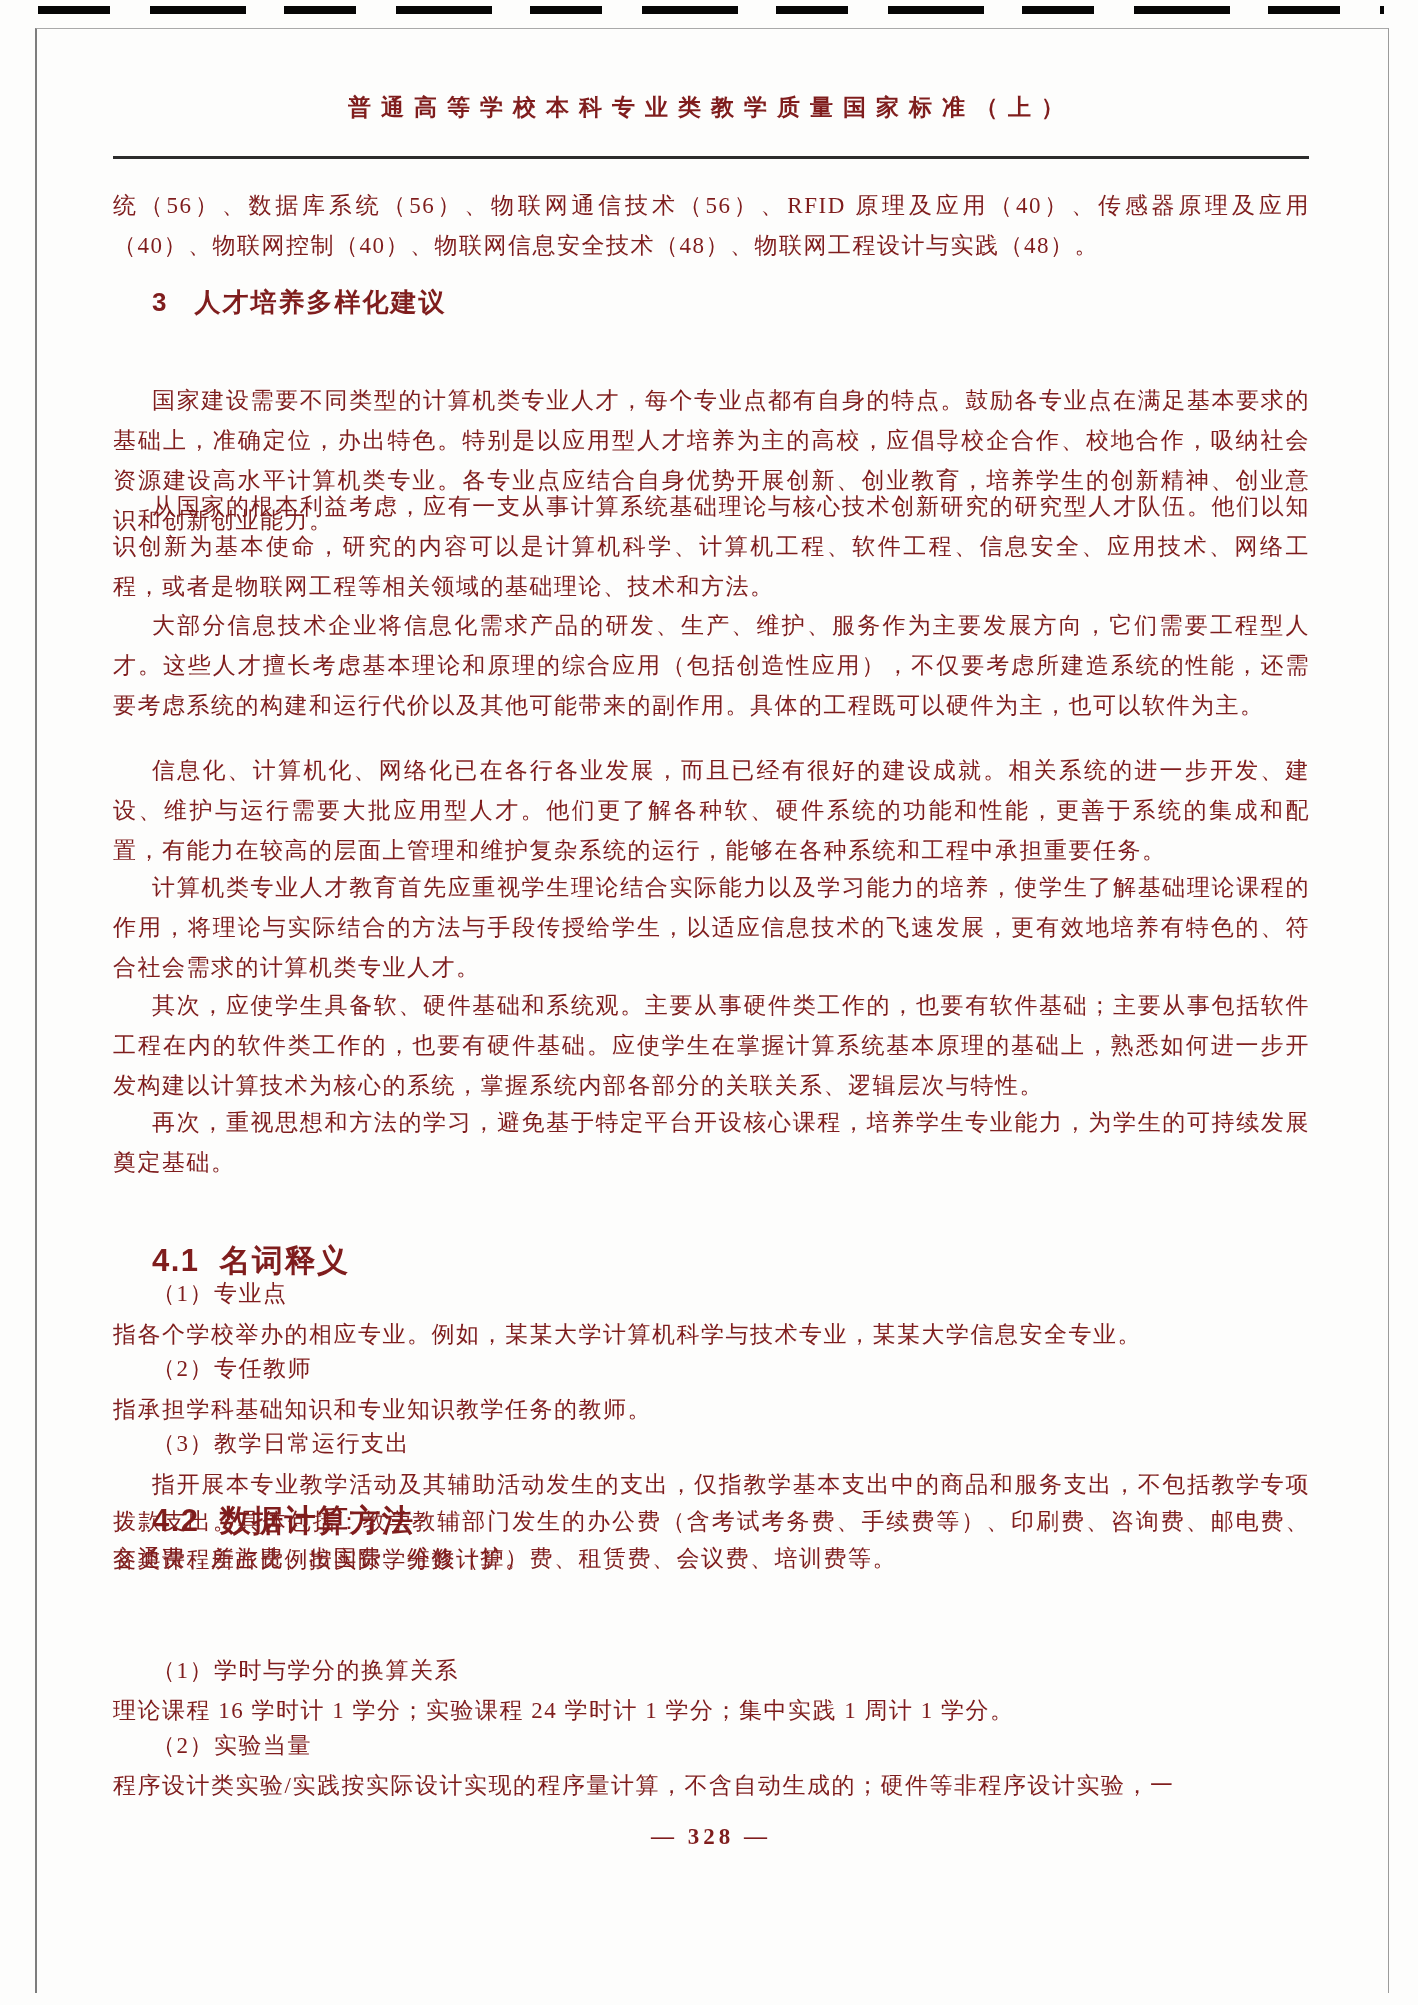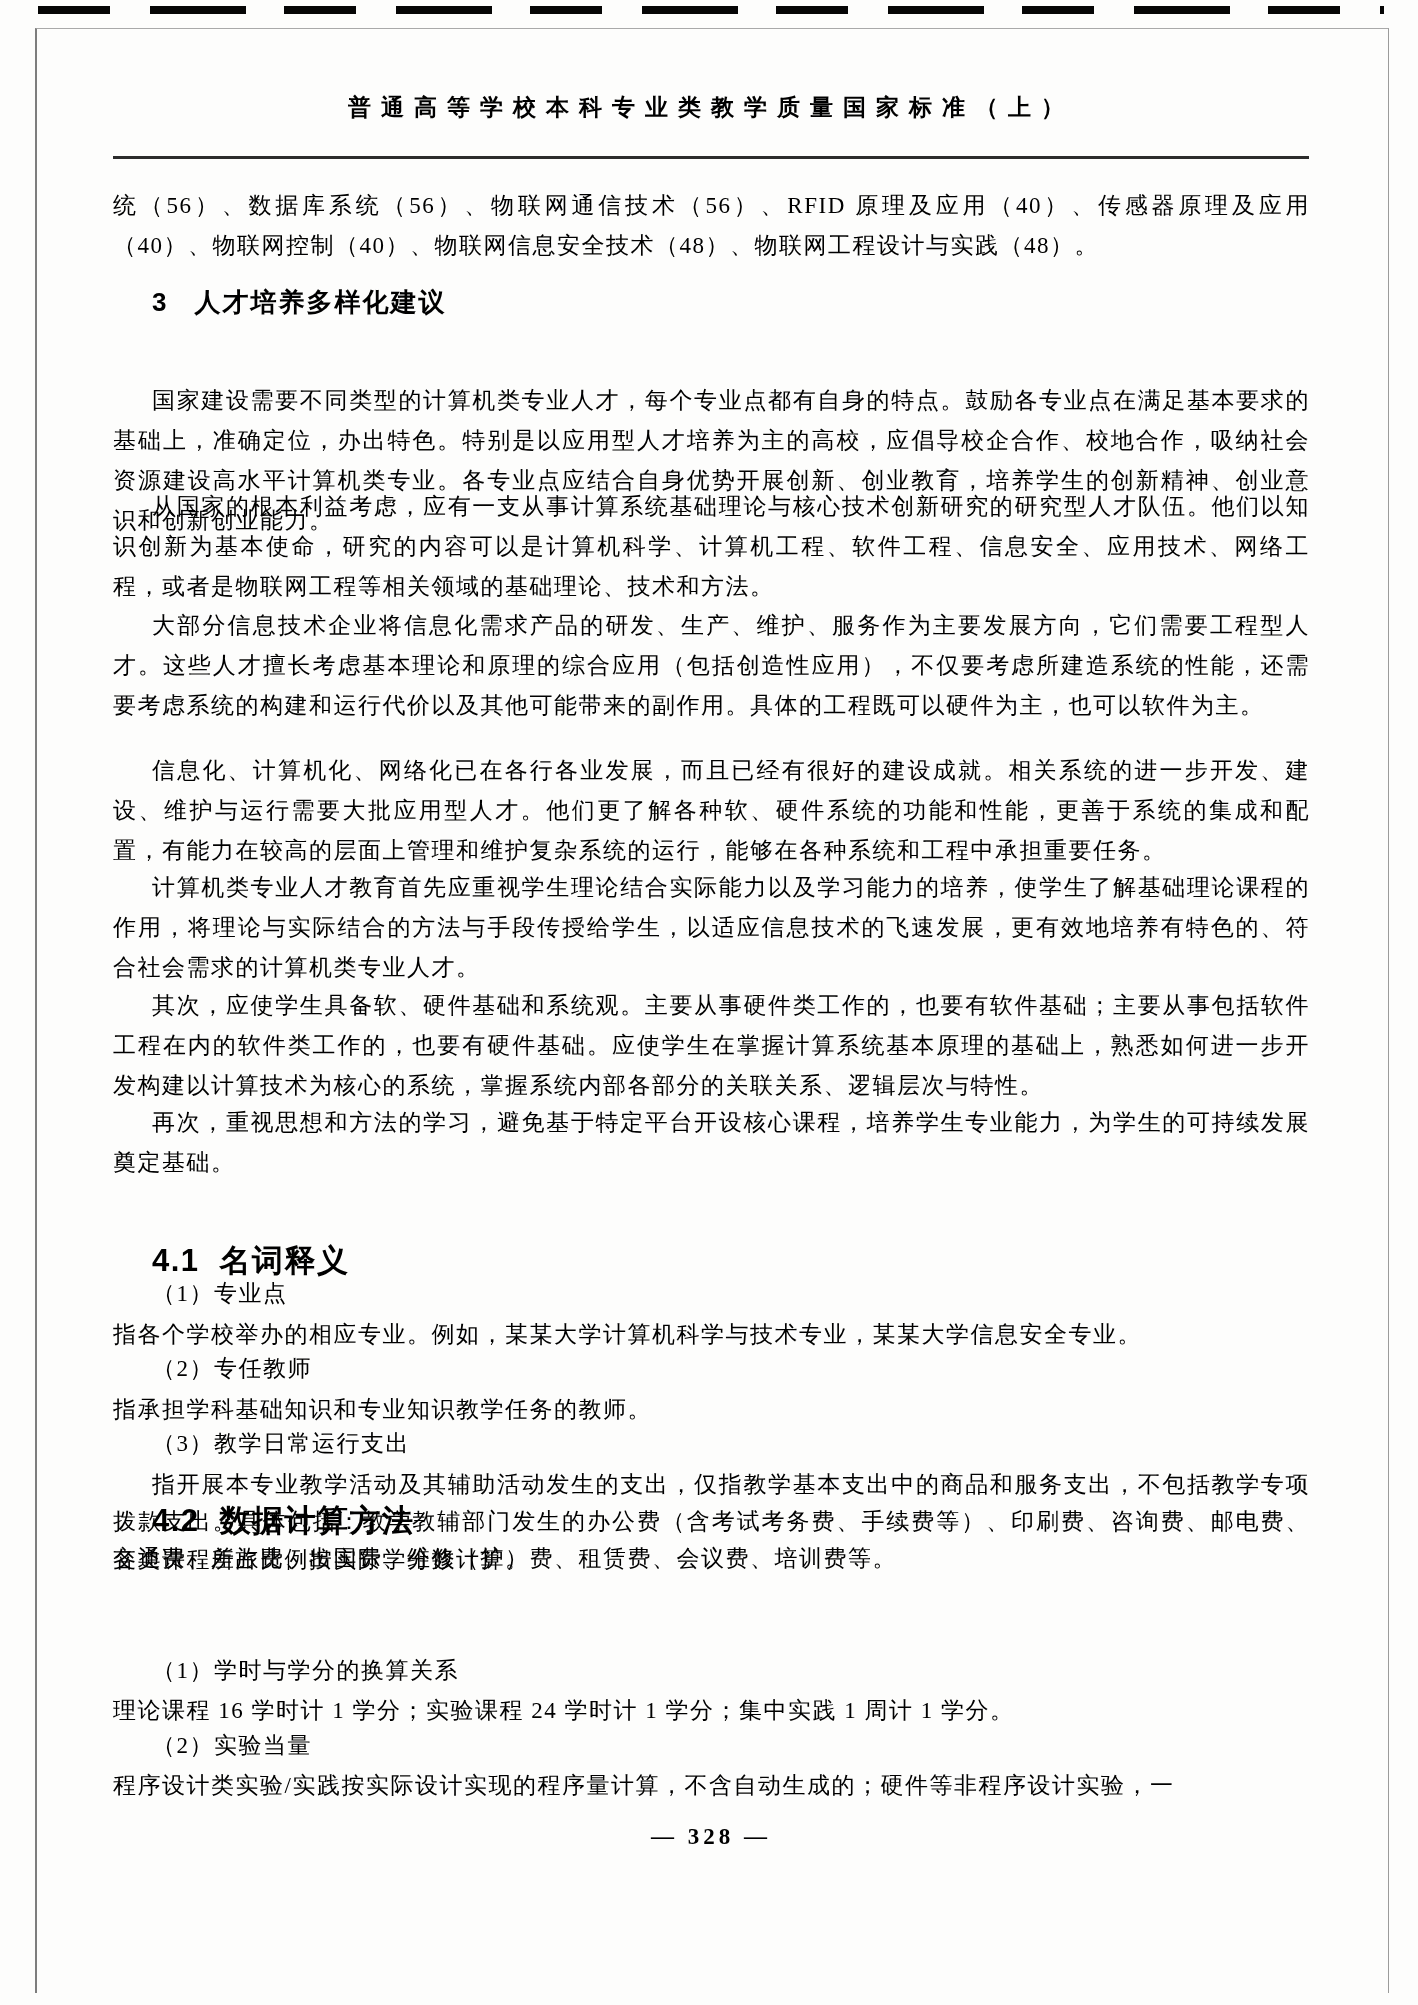--- a/index.html
+++ b/index.html
@@ -2,21 +2,21 @@
 <html><head>
 <meta charset="utf-8">
 <style>
   html,body{margin:0;padding:0;background:#e8e8e8;}
   .page{
     position:relative;
     width:1418px;height:2005px;
     background:#fdfdfc;
     overflow:hidden;
     font-family:"Liberation Serif","DejaVu Serif",serif;
-    color:#000000;
+    color:#7f1d1d;
   }
   
   .top-dashes{
     position:absolute;top:6px;left:38px;right:34px;height:8px;
     background:repeating-linear-gradient(90deg,#050505 0 72px,transparent 72px 112px,#050505 112px 208px,transparent 208px 246px);
   }
   .scan-frame{
     position:absolute;top:28px;left:35px;right:29px;bottom:12px;
     border-top:1.5px solid #a9a9a9;
     border-left:2px solid #7d7d7d;

